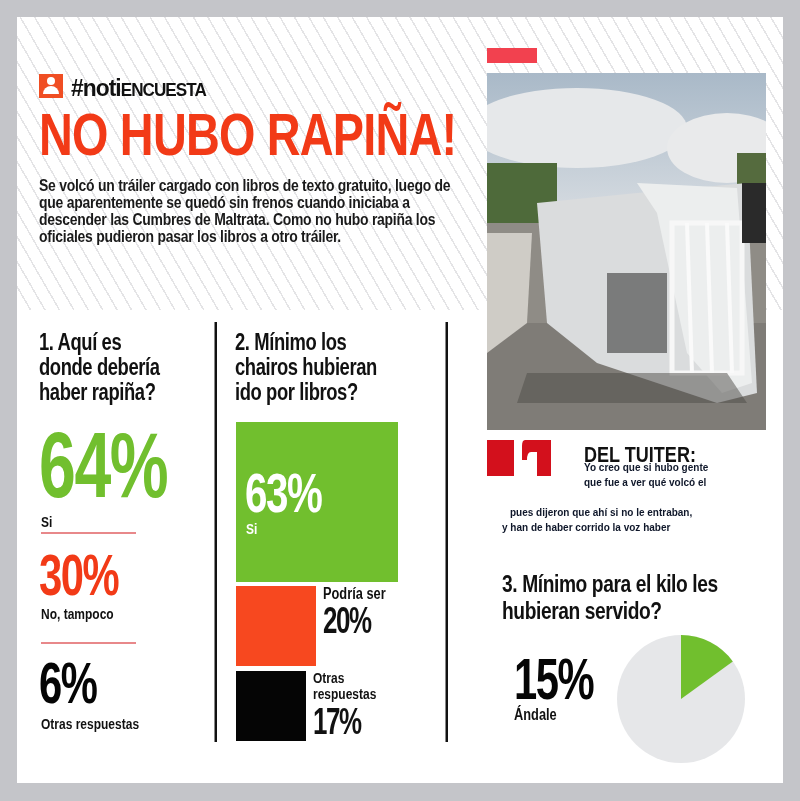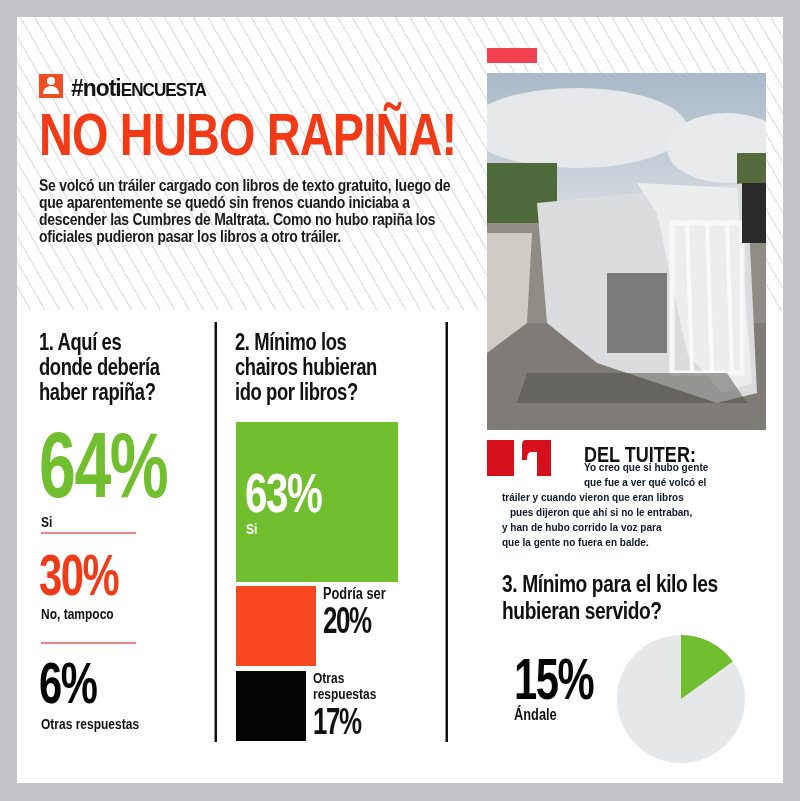--- a/index.html
+++ b/index.html
@@ -137,24 +137,22 @@
 
   <div class="abs quote-mark">
     <svg width="64" height="36" viewBox="0 0 64 36">
       <rect x="0" y="0" width="27" height="36" fill="#d3101c"></rect>
       <path d="M38 0 H64 V36 H50 V12 H44 Q40 12 40 20 H35 V6 Q35 0 38 0 Z" fill="#d3101c"></path>
     </svg>
   </div>
   <div class="abs tuiter-head">DEL TUITER:</div>
   <div class="abs tuiter-text" style="left:567px; top:444px;">Yo creo que si hubo gente</div>
   <div class="abs tuiter-text" style="left:567px; top:459px;">que fue a ver qué volcó el</div>
-  <div class="abs tuiter-text" style="left:485px; top:474px;">tráiler y cuando vieron que eran libros</div>
   <div class="abs tuiter-text" style="left:485px; top:489px;margin-left:8px;">pues dijeron que ahí si no le entraban,</div>
-  <div class="abs tuiter-text" style="left:485px; top:504px;">y han de hubo corrido la voz para</div>
-  <div class="abs tuiter-text" style="left:485px; top:519px;">que la gente no fuera en balde.</div>
+  <div class="abs tuiter-text" style="left:485px; top:504px;">y han de haber corrido la voz haber</div>
 
   <div class="abs qtitle" style="left:485px; top:553px; font-size:24px; line-height:27px;">
     <div>3. Mínimo para el kilo les</div>
     <div>hubieran servido?</div>
   </div>
   <div class="abs big" style="left:497px; top:633px; font-size:58px; color:#050505;">15%</div>
   <div class="abs lbl" style="left:497px; top:689px; font-size:16px;">Ándale</div>
   <div class="abs" style="left:599px; top:617px; width:130px; height:130px;">
     <svg width="130" height="130" viewBox="0 0 130 130">
       <circle cx="65" cy="65" r="64" fill="#e6e7e9"></circle>

